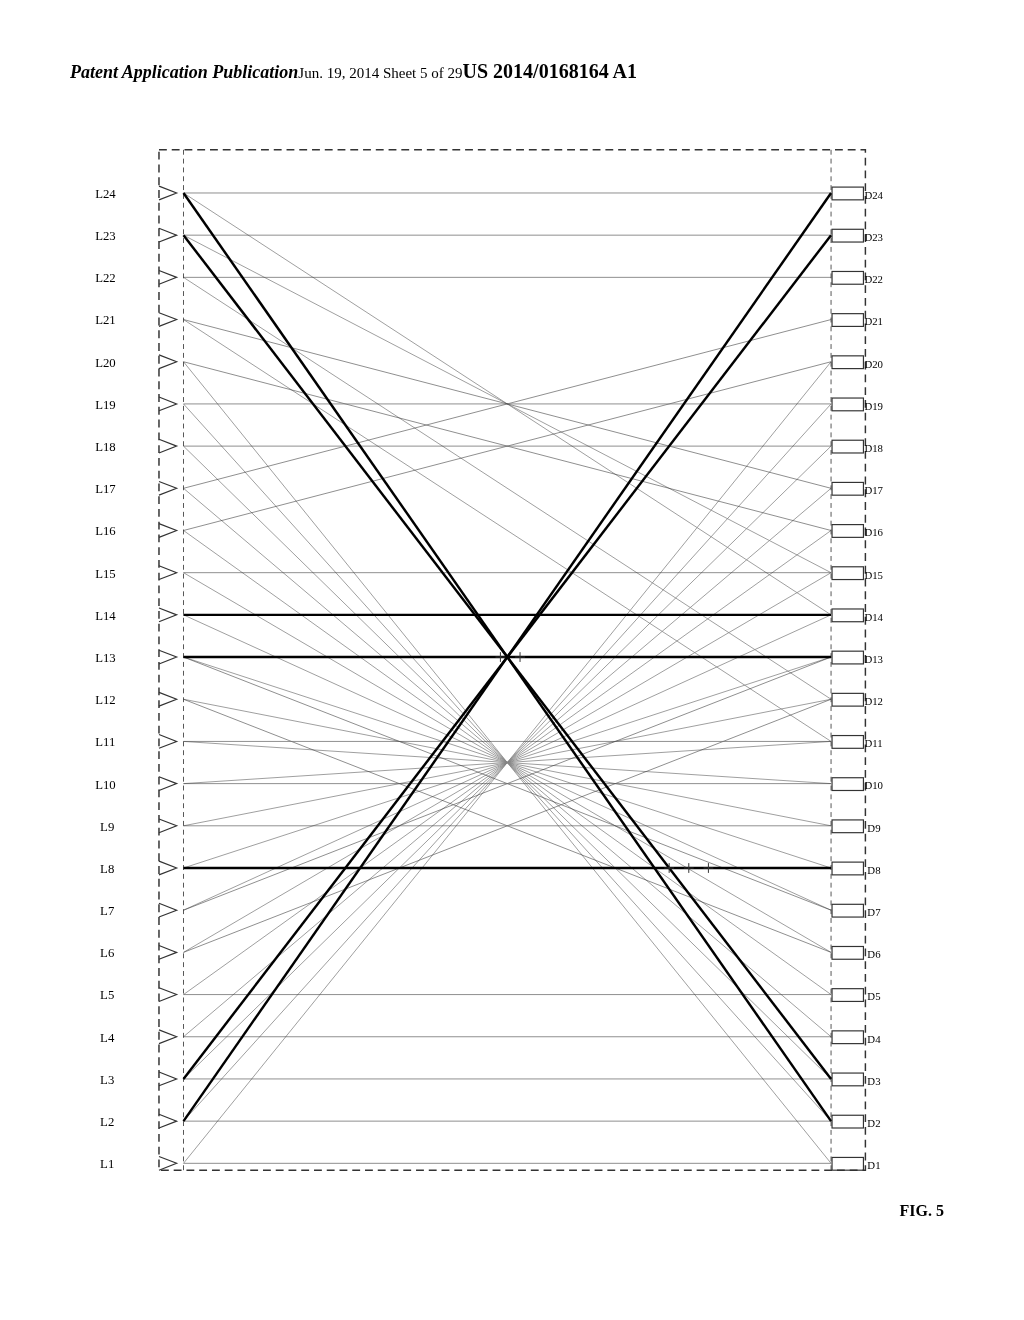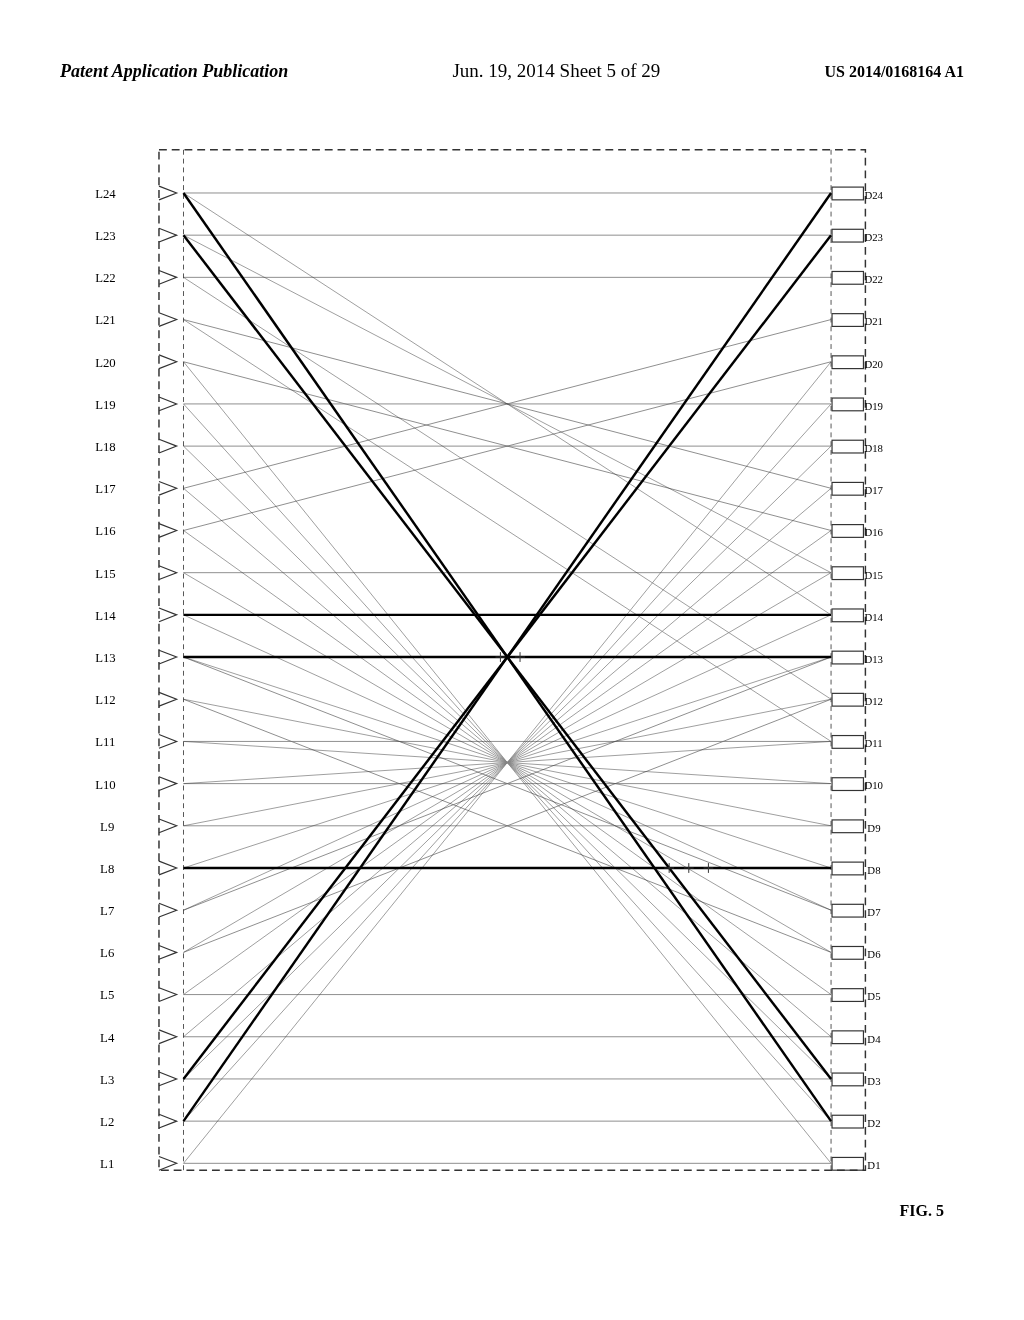--- a/index.html
+++ b/index.html
@@ -13,37 +13,36 @@
     }
     .page {
       width: 1024px;
       height: 1320px;
       background: #fff;
       position: relative;
     }
     .header {
       position: absolute;
       top: 60px;
-      left: 0;
+      left: 10px;
       right: 0;
       display: flex;
-      justify-content: space-between;
       align-items: baseline;
       padding: 0 60px;
     }
     .header-left {
       font-size: 18px;
       font-weight: bold;
       font-style: italic;
     }
     .header-center {
-      font-size: 19px;
+      font-size: 15px;
     }
     .header-right {
-      font-size: 16px;
+      font-size: 20px;
       font-weight: bold;
     }
     .diagram-container {
       position: absolute;
       top: 140px;
       left: 80px;
       right: 60px;
       bottom: 140px;
     }
     .fig-label {

